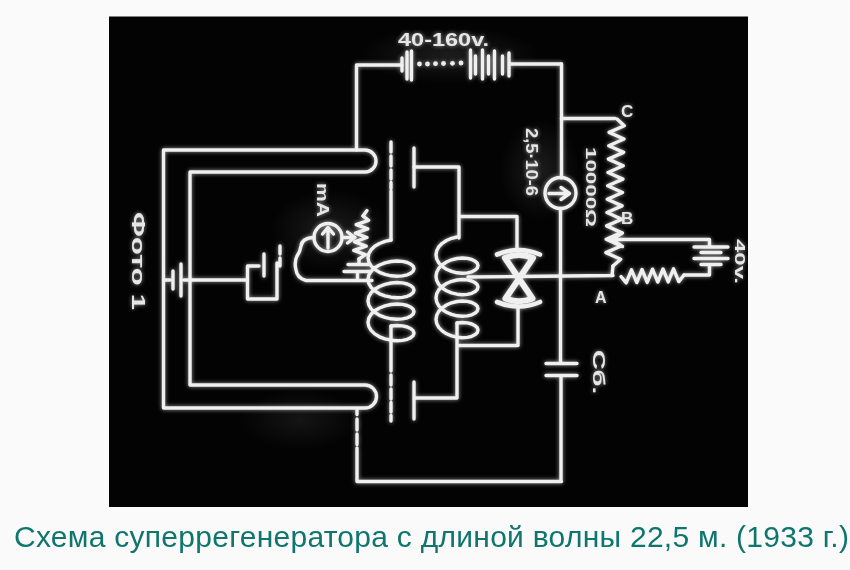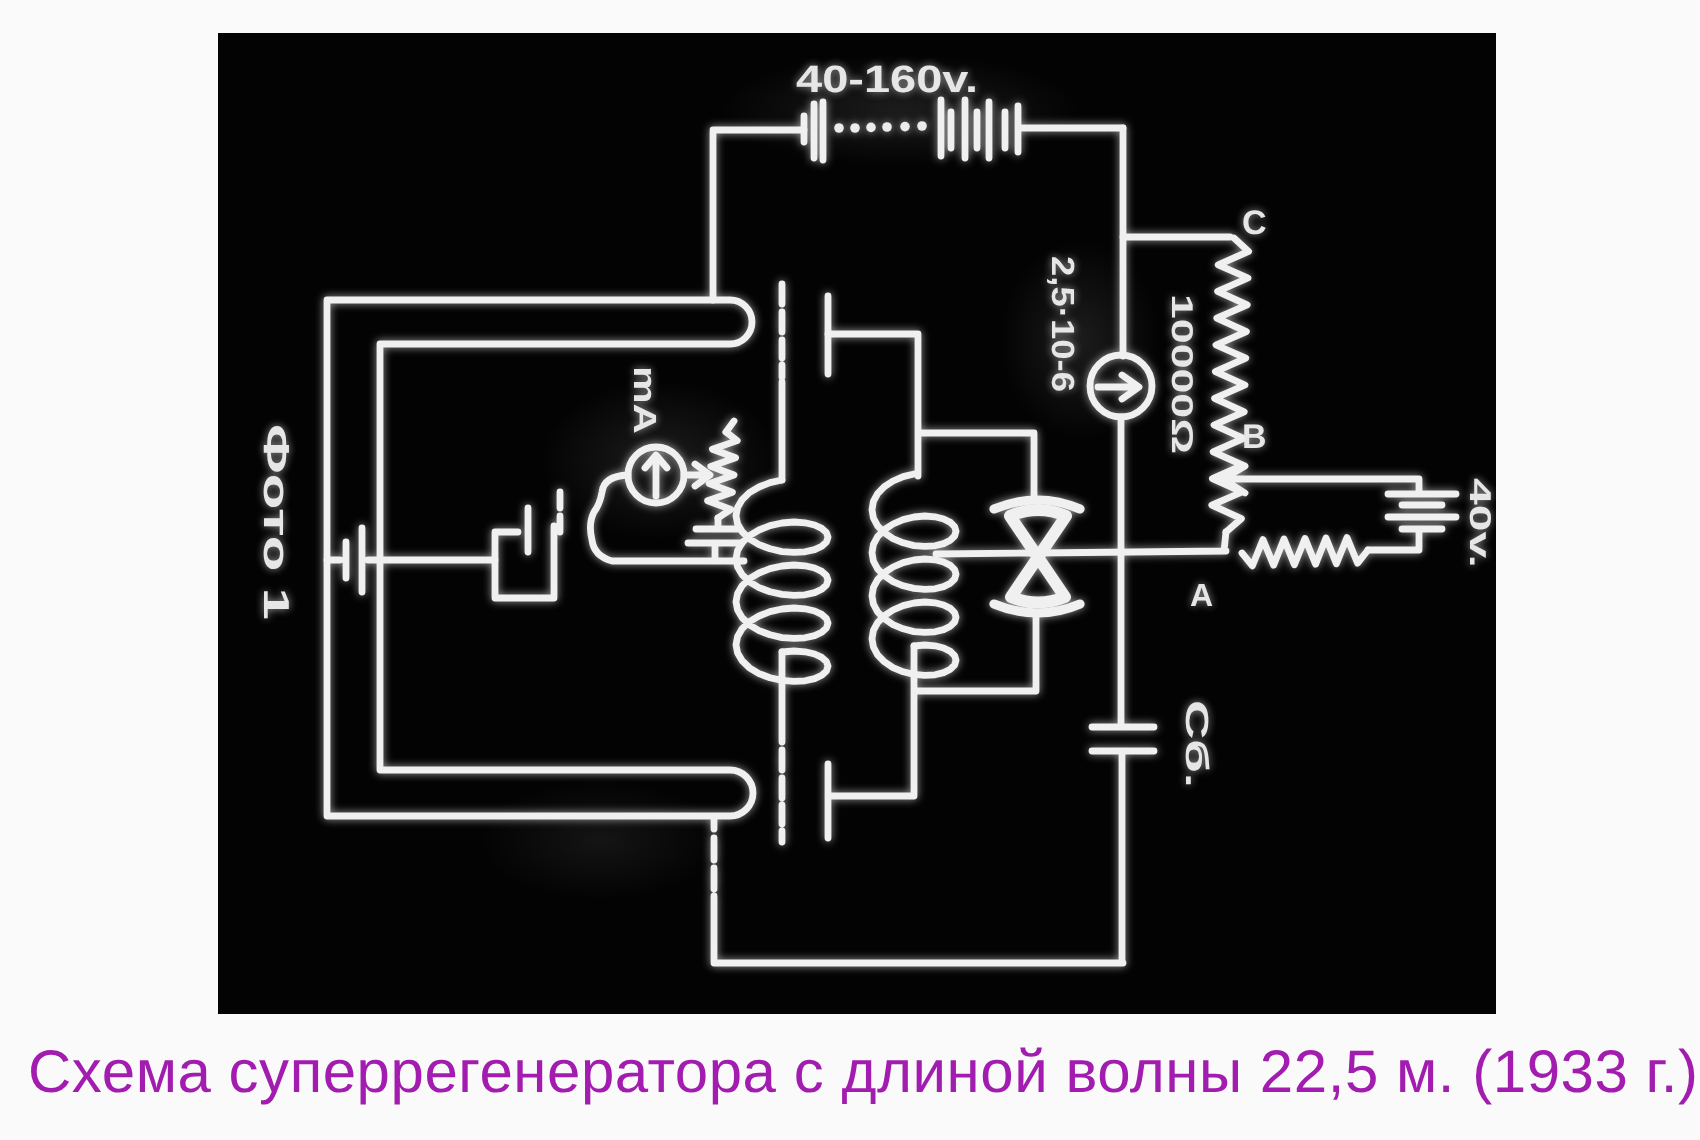--- a/index.html
+++ b/index.html
@@ -1,15 +1,15 @@
 <!DOCTYPE html>
 <html><head><meta charset="utf-8">
 <style>
 html,body{margin:0;padding:0;background:#fafafa;width:850px;height:570px;overflow:hidden;}
-#cap{position:absolute;left:14px;top:519.5px;letter-spacing:0.27px;font-family:"Liberation Sans",sans-serif;font-size:30px;color:#a21caf;white-space:nowrap;}
+#cap{position:absolute;left:14px;top:519.5px;letter-spacing:0.27px;font-family:"Liberation Sans",sans-serif;font-size:30px;color:#0f766e;white-space:nowrap;}
 </style></head>
 <body>
 <svg width="850" height="570" viewBox="0 0 850 570" style="position:absolute;left:0;top:0">
 <rect x="0" y="0" width="850" height="570" fill="#fafafa"></rect>
 <rect x="109" y="16.5" width="639" height="490.5" fill="#030303"></rect>
 <defs>
 
 <g id="art" fill="none" stroke="#f0f0f0" stroke-width="3.4" stroke-linecap="round" stroke-linejoin="round">
 
 <path d="M163.5 408 L163.5 150 L365 150 A11 11 0 0 1 365 172 L190 172 L190 385 L365 385 A11.5 11.5 0 0 1 365 408 L163.5 408"></path>

